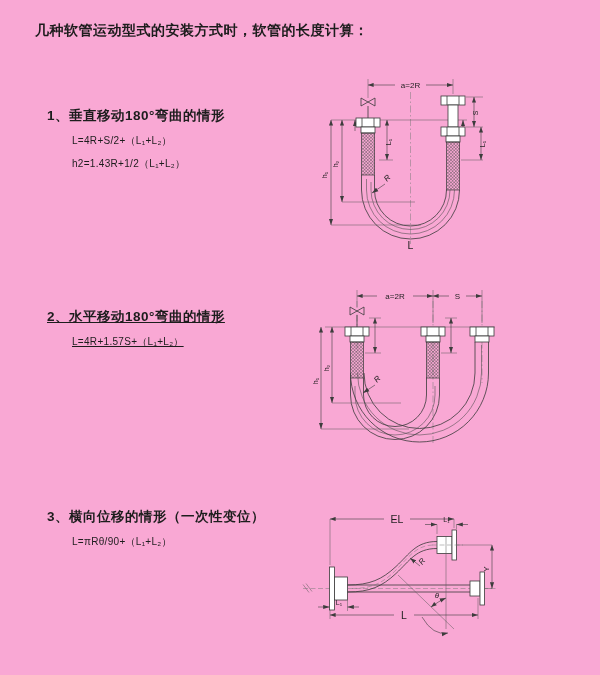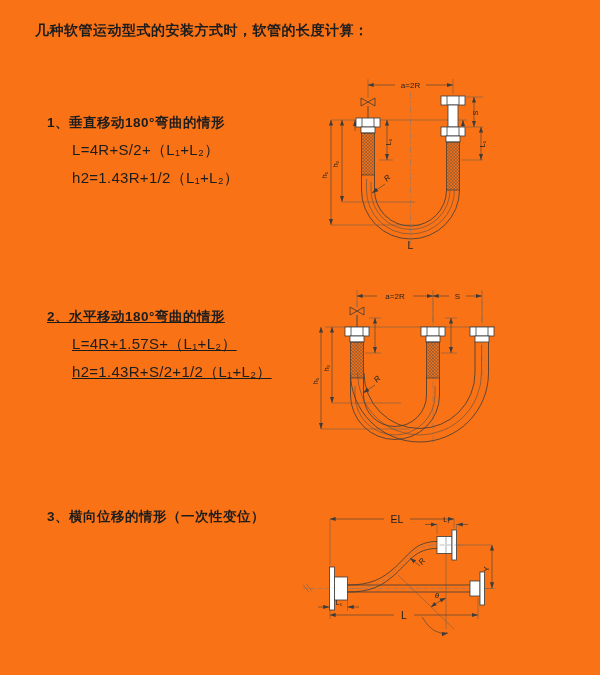--- a/index.html
+++ b/index.html
@@ -1,27 +1,27 @@
 <!DOCTYPE html>
 <html><head>
 <meta charset="utf-8">
 <style>
   html,body{margin:0;padding:0;background:#e8e8e8;}
   .page{
-    position:relative;width:600px;height:675px;background:#f97316;
+    position:relative;width:600px;height:675px;background:#f9a8d4;
     font-family:"Liberation Sans","DejaVu Sans",sans-serif;color:#1d1d1d;
     overflow:hidden;margin:0 auto;
   }
   .title{position:absolute;left:35px;top:22px;font-size:14px;font-weight:600;letter-spacing:.5px;}
   .sec{position:absolute;}
-  .sec1{left:47px;top:114px;}
+  .sec1{left:47px;top:107px;}
   .sec2{left:47px;top:308px;text-decoration:underline;}
   .sec3{left:47px;top:508px;}
   .heading{font-size:13.5px;font-weight:600;letter-spacing:.5px;margin-bottom:8px;}
-  .formula{font-size:15px;margin-left:25px;margin-top:9px;letter-spacing:.3px;white-space:nowrap;}
+  .formula{font-size:10px;margin-left:25px;margin-top:9px;letter-spacing:.3px;white-space:nowrap;}
   .dsvg{position:absolute;}
   .d1{left:315px;top:72px;}
   .d2{left:313px;top:283px;}
   .d3{left:298px;top:503px;}
   .wall{stroke:#3a3a3a;stroke-width:.8;fill:none;}
   .wallthin{stroke:#4a4a4a;stroke-width:.55;fill:none;}
   .fit{stroke:#3a3a3a;stroke-width:.8;fill:#ffffff;}
   .hatchrect{stroke:#3a3a3a;stroke-width:.7;fill:url(#hx);}
   .dimline{stroke:#3c3c3c;stroke-width:.6;fill:none;}
   .thin{stroke:#5a5a5a;stroke-width:.5;fill:none;}
@@ -56,25 +56,25 @@
 
   <section class="sec sec1">
     <div class="heading">1、垂直移动180°弯曲的情形</div>
     <div class="formula">L=4R+S/2+（L₁+L₂）</div>
     <div class="formula">h2=1.43R+1/2（L₁+L₂）</div>
   </section>
 
   <section class="sec sec2">
     <div class="heading">2、水平移动180°弯曲的情形</div>
     <div class="formula">L=4R+1.57S+（L₁+L₂）</div>
-    <div class="formula">h2=1.43R+S/2+1/2（L₁+L₂）</div>
   </section>
 
   <section class="sec sec3">
     <div class="heading">3、横向位移的情形（一次性变位）</div>
+    <div class="formula">L=πRθ/90+（L₁+L₂）</div>
   </section>
 
   <svg class="dsvg d1" width="262" height="188" viewBox="0 0 262 188">
 
     <path class="cl" d="M95.5,20 V172"></path>
 
     <path class="thin" d="M53,7 V26 M138,7 V22"></path>
     <path class="dimline" marker-start="url(#mB)" d="M53,13 H80"></path>
     <path class="dimline" marker-end="url(#mA)" d="M111,13 H138"></path>
     <text class="dt" x="95.5" y="16" text-anchor="middle">a=2R</text>

